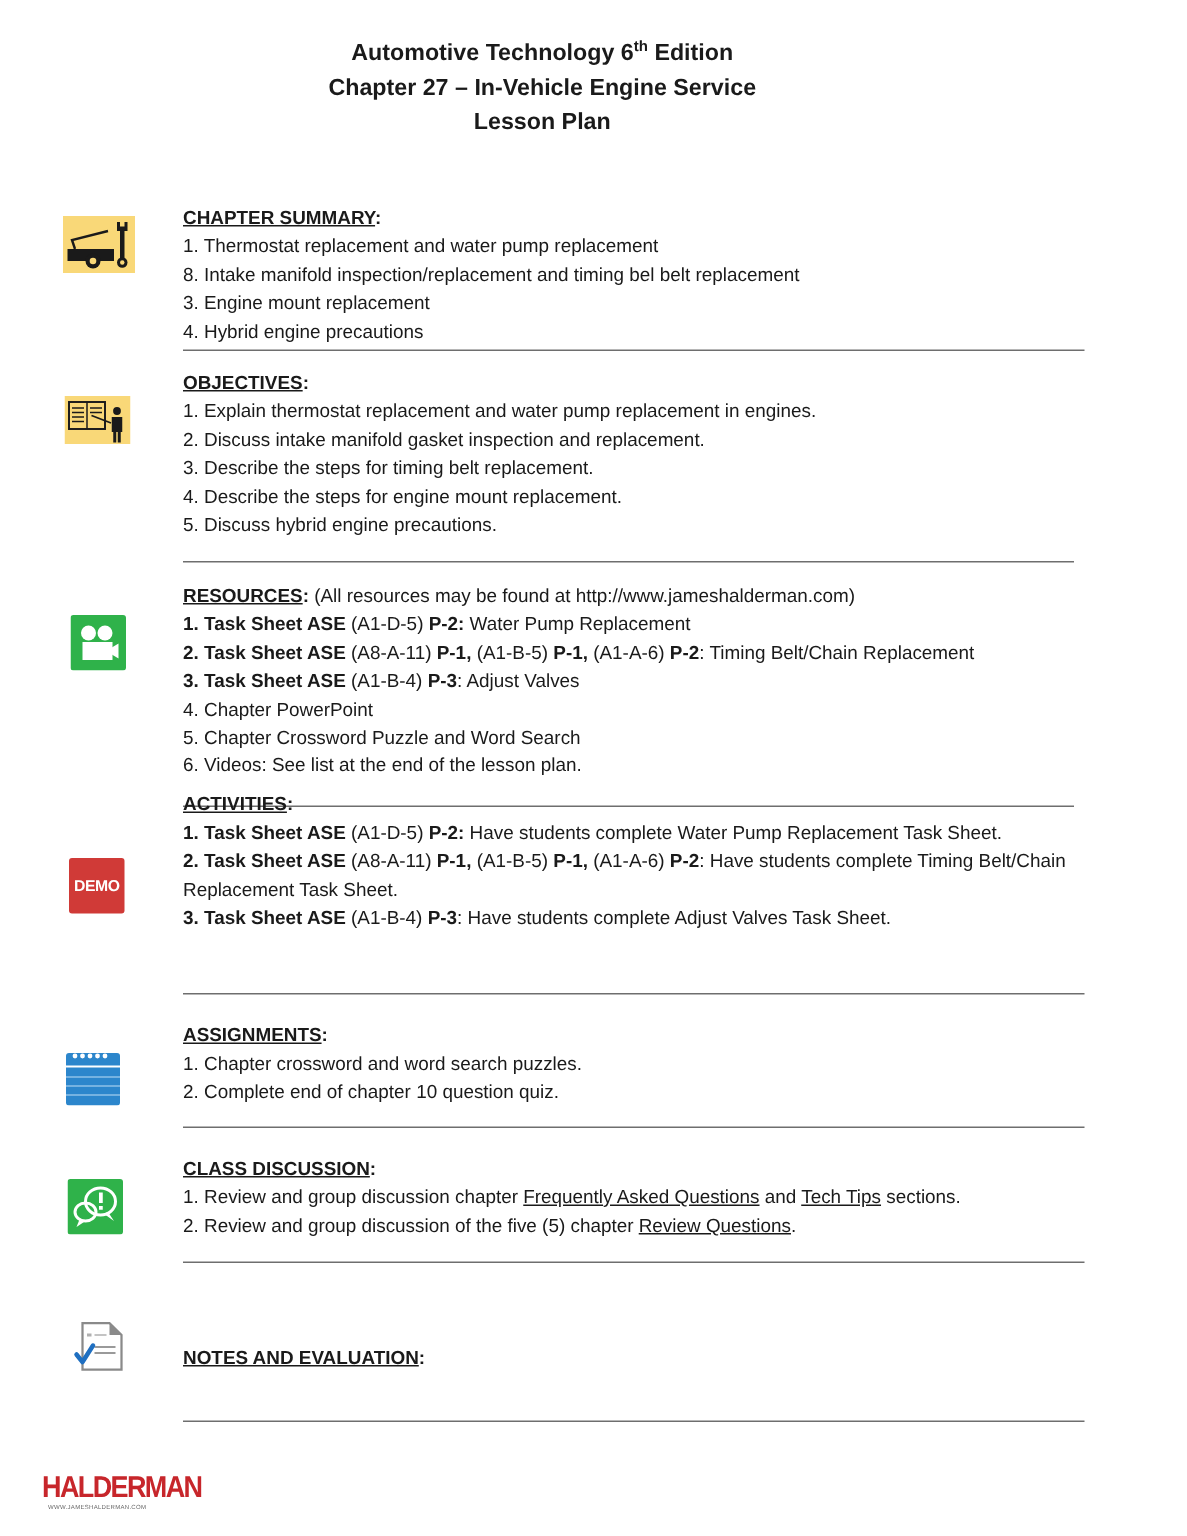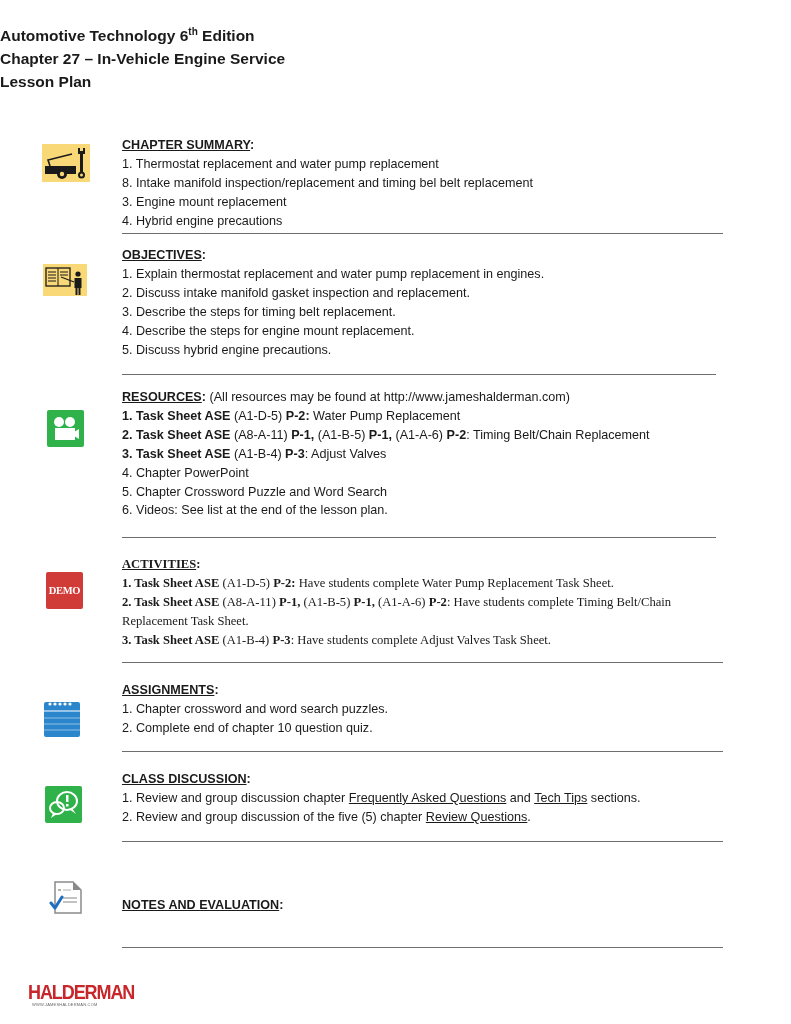--- a/index.html
+++ b/index.html
@@ -1,18 +1,18 @@
 <!DOCTYPE html>
 <html><head>
 <meta charset="utf-8">
 <style>
   html, body { margin:0; padding:0; background:#ffffff; }
   body { width:791px; height:1024px; position:relative; overflow:hidden;
          font-family:"Liberation Sans", sans-serif; color:#1a1a1a; }
-  .title { position:absolute; left:0; width:723px; 
+  .title { position:absolute; left:0; width:723px; text-align:center;
            font-weight:bold; font-size:15.5px; line-height:23px; top:24px; }
   .title sup { font-size:10px; vertical-align:super; line-height:0; }
   .section { position:absolute; left:122px; font-size:12.6px; line-height:18.9px; }
   .section .head { font-weight:bold; text-decoration:underline; }
   .section .head-colon { font-weight:bold; }
   .b { font-weight:bold; }
   .u { text-decoration:underline;margin-top:44px; }
   .divider { position:absolute; left:122px; height:0; border-top:1.3px solid #6e6e6e; }
   .icon { position:absolute; }
   .logo { position:absolute; left:28px; top:982px; }
@@ -97,24 +97,24 @@
       <div><span class="b">3. Task Sheet ASE </span><span>(A1-B-4)</span><span class="b"> P-3</span><span>: Adjust Valves</span></div>
       <div><span>4. Chapter PowerPoint</span></div>
       <div><span>5. Chapter Crossword Puzzle and Word Search</span></div>
       <div><span>6. Videos: See list at the end of the lesson plan.</span></div>
     </div>
 </div>
 <div class="divider" style="top:537px;width:594px;"></div>
 
 <div class="icon" style="left:46px;top:572px;">
   <div style="width:37px;height:37px;background:#d03a37;border-radius:2px;display:flex;align-items:center;justify-content:center;">
-    <span style="color:#fff;font-weight:bold;font-size:10.5px;letter-spacing:-0.3px;font-family:Liberation Serif, serif;">DEMO</span>
+    <span style="color:#fff;font-weight:bold;font-size:10.5px;letter-spacing:-0.3px;font-family:Liberation Sans, sans-serif;">DEMO</span>
   </div>
 </div>
-<div class="section" style="top:555px;width:610px;font-family:Liberation Serif, serif;">
+<div class="section" style="top:527px;width:610px;">
   <div><span class="head">ACTIVITIES</span><span class="head-colon">:</span></div>
   <div id="activities-list">
       <div><span class="b">1. Task Sheet ASE </span><span>(A1-D-5)</span><span class="b"> P-2:</span><span> Have students complete Water Pump Replacement Task Sheet.</span></div>
       <div><span class="b">2. Task Sheet ASE </span><span>(A8-A-11)</span><span class="b"> P-1, </span><span>(A1-B-5)</span><span class="b"> P-1, </span><span>(A1-A-6)</span><span class="b"> P-2</span><span>: Have students complete Timing Belt/Chain Replacement Task Sheet.</span></div>
       <div><span class="b">3. Task Sheet ASE </span><span>(A1-B-4)</span><span class="b"> P-3</span><span>: Have students complete Adjust Valves Task Sheet.</span></div>
     </div>
 </div>
 <div class="divider" style="top:662px;width:601px;"></div>
 
 <div class="icon" style="left:44px;top:700px;">

